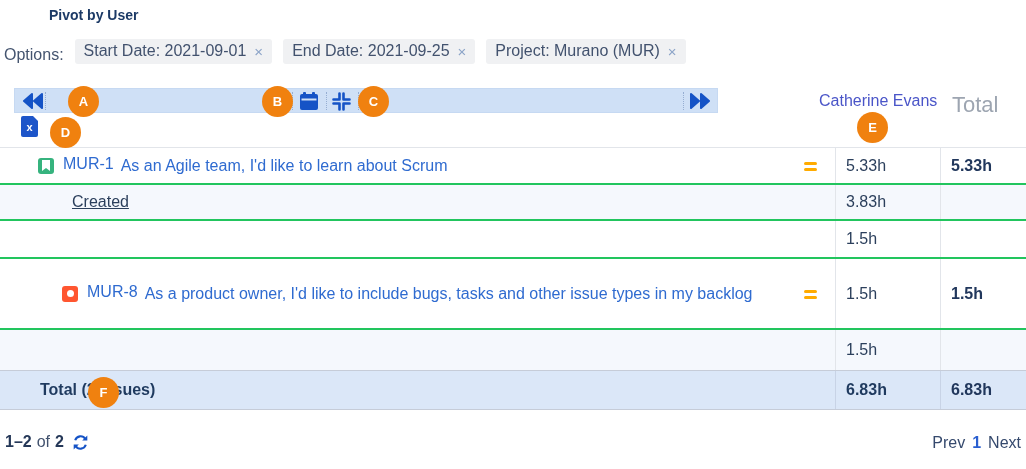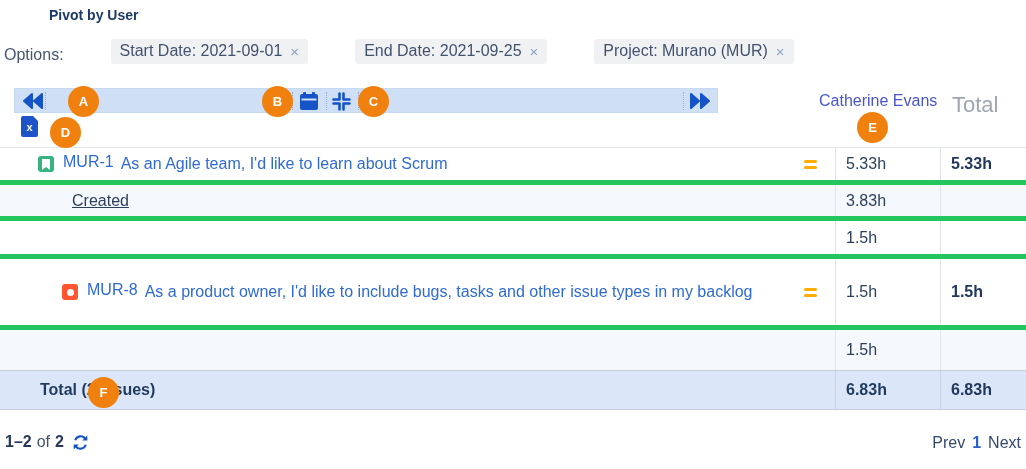--- a/index.html
+++ b/index.html
@@ -5,40 +5,40 @@
   * { box-sizing: border-box; margin: 0; padding: 0; }
   html, body { background: #fff; }
   body { font-family: "Liberation Sans", sans-serif; }
   .app { position: relative; width: 1026px; height: 469px; background: #fff; overflow: hidden; }
 
   
   .page-title { position: absolute; left: 5px; top: 7px; font-size: 14px; font-weight: bold; color: #1c3a66; padding-left: 44px; }
 
   
   .options-row { position: absolute; left: 4px; top: 39px; display: flex; align-items: flex-end; gap: 11px; font-size: 16px; color: #44546f; }
-  .chip { display: flex; align-items: center; gap: 8px; background: #f0f1f3; border-radius: 3px; padding: 3px 9px 4px 9px; color: #42526e; margin-left: 36px; }
+  .chip { display: flex; align-items: center; gap: 8px; background: #f0f1f3; border-radius: 3px; padding: 3px 9px 4px 9px; color: #42526e; }
   .chip-x { color: #8ba3c7; font-size: 15px; cursor: pointer; line-height: 1; }
 
   
   .toolbar { position: absolute; left: 14px; top: 88px; width: 704px; height: 25px; background: #cfe0f6; border: 1px solid #c6d9f2; }
   .tb-sep { position: absolute; top: 3px; height: 18px; border-left: 1px dotted #96aed2; }
   .tb-btn { position: absolute; background: none; border: none; cursor: pointer; padding: 0; line-height: 0; }
   .excel-btn { position: absolute; left: 21px; top: 116px; width: 17px; height: 21px; background: #1d55c9; border-radius: 2px; border: none; cursor: pointer; color: #fff; font-weight: bold; font-size: 11px; text-align: center; line-height: 23px; font-family: "Liberation Sans", sans-serif; }
   .excel-btn::after { content: ""; position: absolute; right: 0; top: 0; width: 0; height: 0; border-top: 5px solid #fff; border-left: 5px solid transparent; }
 
   
   .badge { position: absolute; width: 31px; height: 31px; border-radius: 50%; background: #f0810f; color: #fff; font-weight: bold; font-size: 13px; display: flex; align-items: center; justify-content: center; z-index: 9; }
 
   
   .user-col-header { position: absolute; left: 819px; top: 92px; font-size: 16px; color: #4a55c8; cursor: pointer; }
   .total-col-header { position: absolute; left: 952px; top: 92px; font-size: 22px; color: #9da5b1; }
 
   
   .pivot-table { position: absolute; left: 0; top: 147px; width: 1026px; border-top: 1px solid #e2e5ea; }
-  .row { display: flex; align-items: center; border-bottom: 5px solid #22c55e; font-size: 16px; color: #2b3f5c; background: #fff; }
+  .row { display: flex; align-items: center; border-bottom: 2px solid #22c55e; font-size: 16px; color: #2b3f5c; background: #fff; }
   .row.tint { background: #f5f8fd; }
   .r1 { height: 37px; } .r2 { height: 36px; } .r3 { height: 38px; }
   .r4 { height: 71px; padding-left: 24px; } .r5 { height: 40px; border-bottom: none; }
   .r6 { height: 40px; background: #dbe7f8; border-top: 1px solid #c6ccd8; border-bottom: 1px solid #c6ccd8; font-weight: bold; color: #1f3a5f; }
   .cell-main { flex: 1; min-width: 0; align-self: stretch; display: flex; align-items: center; }
   .issue-wrap { flex: 1; display: flex; align-items: flex-start; padding-left: 38px; }
   .issue-icon { width: 16px; height: 16px; border-radius: 3px; flex: none; margin: 3px 9px 0 0; display: flex; align-items: center; justify-content: center; }
   .issue-icon.story { background: #36b37e; }
   .issue-icon.bug { background: #ff5630; }
   .bug-dot { width: 7px; height: 7px; border-radius: 50%; background: #fff; }

